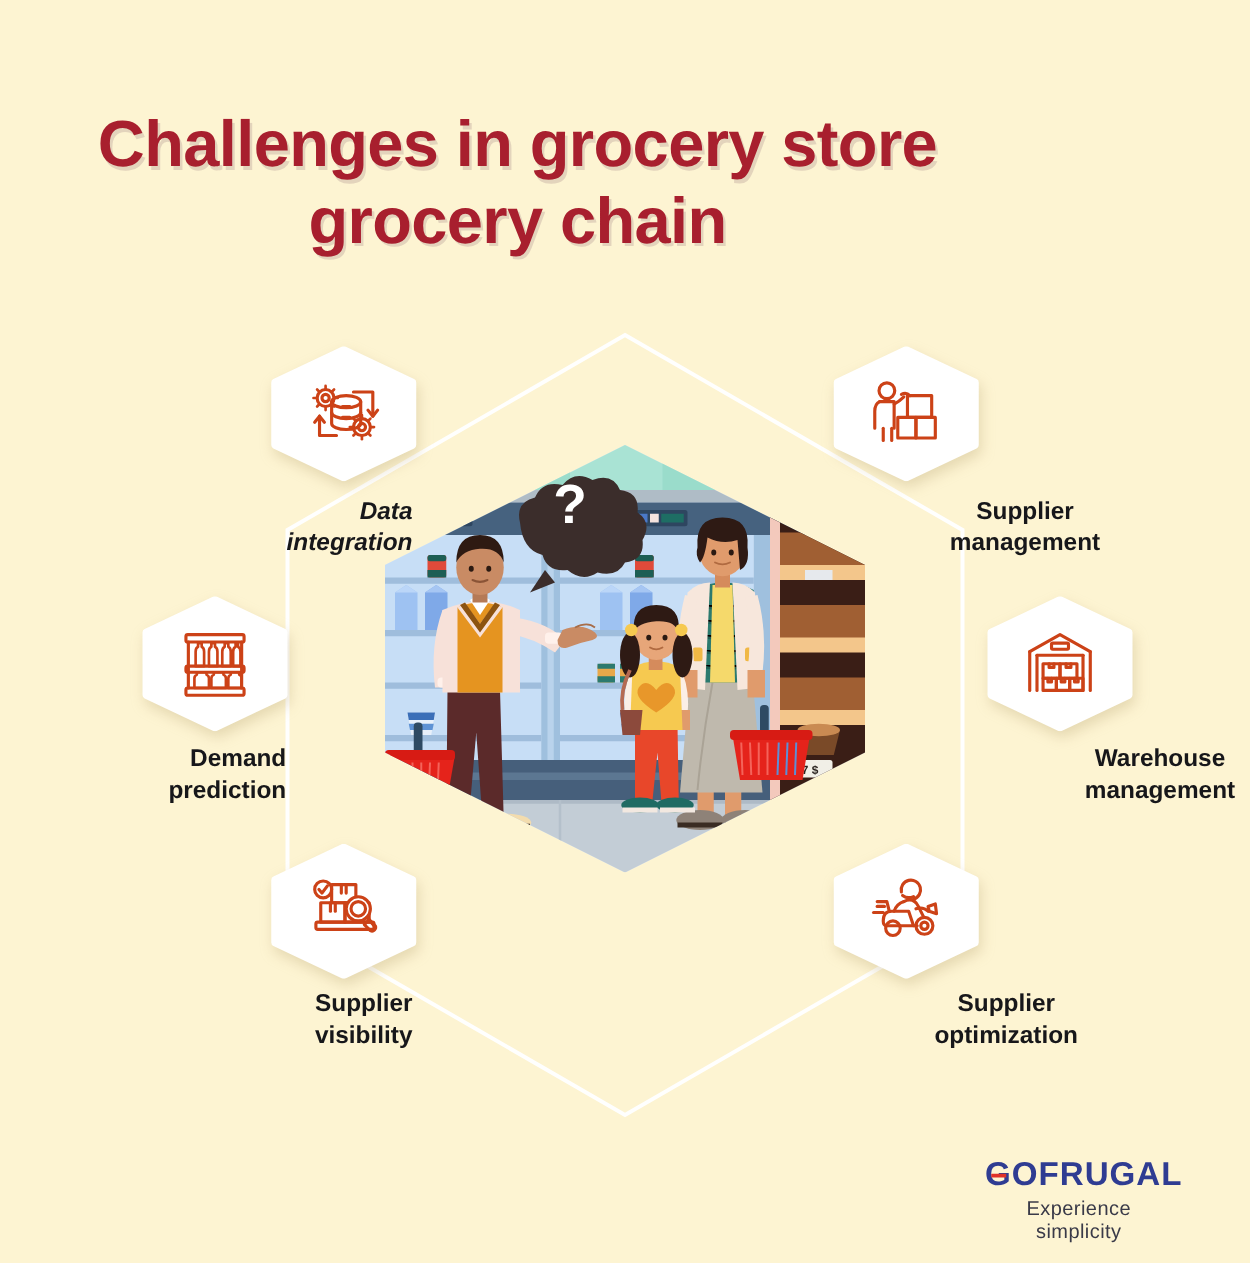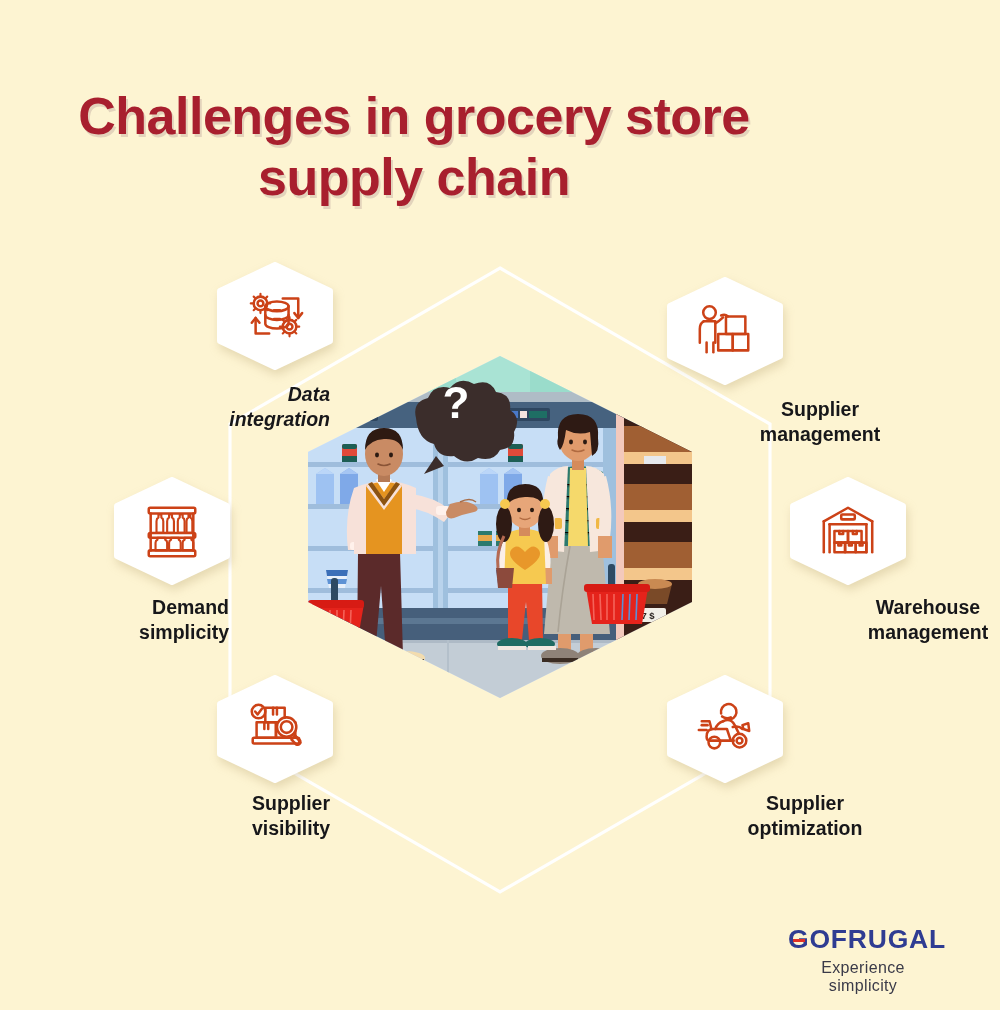--- a/index.html
+++ b/index.html
@@ -124,21 +124,21 @@
     letter-spacing: 0.35px;
   }
 </style>
 </head>
 <body>
 
 <div id="infographic">
 
   <div class="title-block">
     <div class="title-line">Challenges in grocery store</div>
-    <div class="title-line">supply chain</div>
+    <div class="title-line">grocery chain</div>
   </div>
 
   <svg class="connector-svg" viewBox="0 0 1000 1010">
     <polygon points="500,268 770,424 770,736 500,892 230,736 230,424" fill="none" stroke="#FFFFFF" stroke-width="3.2" opacity="0.96"></polygon>
   </svg>
 
   <svg class="center-illustration" viewBox="0 0 384 342">
     <defs>
       <clipPath id="hexClip">
         <polygon points="192,0 384,96 384,246 192,342 0,246 0,96"></polygon>
@@ -400,21 +400,21 @@
         <ellipse cx="211" cy="154" rx="2" ry="2.3" fill="#2B1A12"></ellipse>
         <ellipse cx="224" cy="154" rx="2" ry="2.3" fill="#2B1A12"></ellipse>
         <path d="M212,162 q5,3 10,0" stroke="#B06A40" stroke-width="1.4" fill="none" stroke-linecap="round"></path>
 
         <path d="M188,212 h18 l-2,20 h-14 z" fill="#8C4A3C"></path>
         <path d="M196,180 q-8,16 -6,32" stroke="#B56A52" stroke-width="3" fill="none"></path>
       </g>
     </g>
   </svg>
 
-  <div class="node" style="left:215px; top:262px;font-style:italic;">
+  <div class="node" style="left:215px; top:277px;font-style:italic;">
     <div class="hex">
       <svg class="hex-shape" viewBox="0 0 120 108">
         <polygon points="60,3 115,29 115,79 60,105 5,79 5,29" fill="#FFFFFF" stroke="#FFFFFF" stroke-width="6" stroke-linejoin="round"></polygon>
       </svg>
       <svg class="hex-icon" viewBox="0 0 64 64">
         <g fill="none" stroke="#CC4217" stroke-width="2.6" stroke-linecap="round" stroke-linejoin="round">
           <ellipse cx="34" cy="22" rx="12" ry="5"></ellipse>
           <path d="M22,22 v18 a12,5 0 0 0 24,0 v-18"></path>
           <path d="M22,31 a12,5 0 0 0 24,0"></path>
           <line x1="31" y1="26" x2="37" y2="26"></line>
@@ -474,21 +474,21 @@
           </g>
           <g stroke-width="2.2">
             <path d="M15,52 v-8 q0,-2 2,-3 v-2 h8 v2 q2,1 2,3 v8 z"></path>
             <path d="M29,52 v-8 q0,-2 2,-3 v-2 h8 v2 q2,1 2,3 v8 z"></path>
             <path d="M43,52 v-8 q0,-2 2,-3 v-2 h7 v2 q2,1 2,3 v8 z"></path>
           </g>
         </g>
       </svg>
     </div>
     <div class="node-label label-left" style="left:-113px; top:118px;">Demand
-simplicity</div>
+prediction</div>
   </div>
 
   <div class="node" style="left:215px; top:675px;">
     <div class="hex">
       <svg class="hex-shape" viewBox="0 0 120 108">
         <polygon points="60,3 115,29 115,79 60,105 5,79 5,29" fill="#FFFFFF" stroke="#FFFFFF" stroke-width="6" stroke-linejoin="round"></polygon>
       </svg>
       <svg class="hex-icon" viewBox="0 0 64 64">
         <g fill="none" stroke="#CC4217" stroke-width="2.6" stroke-linecap="round" stroke-linejoin="round">
           <circle cx="15" cy="14" r="7"></circle>

